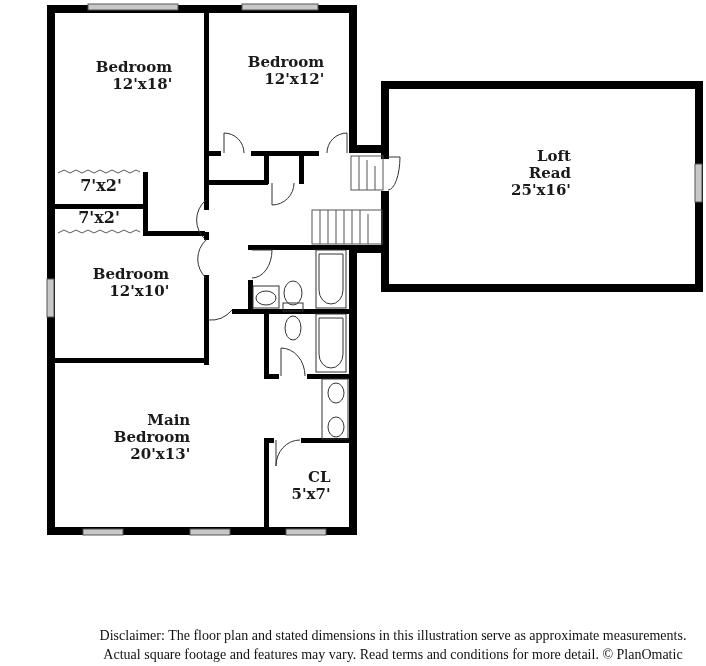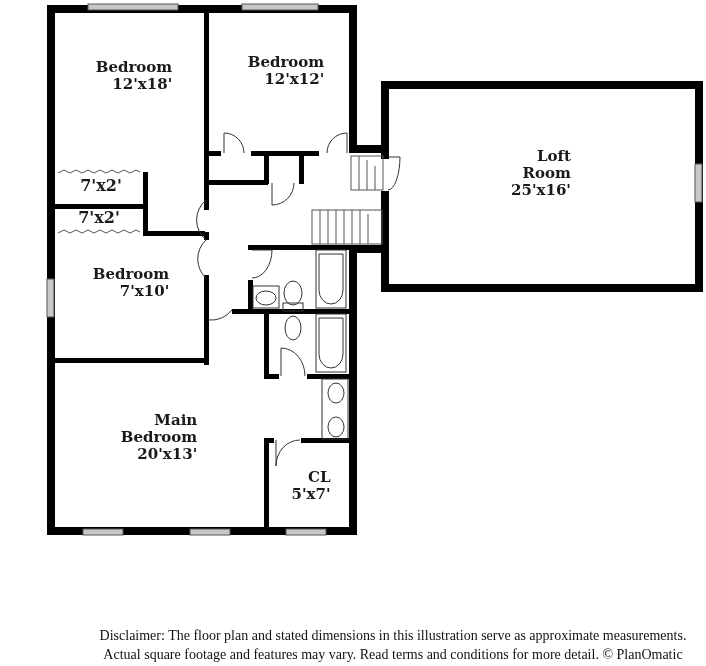--- a/index.html
+++ b/index.html
@@ -128,28 +128,28 @@
   <span>12'x12'</span>
 </div>
 <div class="label small" style="left:101px;top:178px;">
   <span>7'x2'</span>
 </div>
 <div class="label small" style="left:99px;top:210px;">
   <span>7'x2'</span>
 </div>
 <div class="label" style="left:131px;top:266px;">
   <span>Bedroom</span>
-  <span>7'x10'</span>
+  <span>12'x10'</span>
 </div>
 <div class="label" style="left:541px;top:148px;">
   <span>Loft</span>
-  <span>Room</span>
+  <span>Read</span>
   <span>25'x16'</span>
 </div>
-<div class="label" style="left:159px;top:412px;">
+<div class="label" style="left:152px;top:412px;">
   <span>Main</span>
   <span>Bedroom</span>
   <span>20'x13'</span>
 </div>
 <div class="label" style="left:311px;top:469px;">
   <span>CL</span>
   <span>5'x7'</span>
 </div>
 
 <div id="disclaimer">

